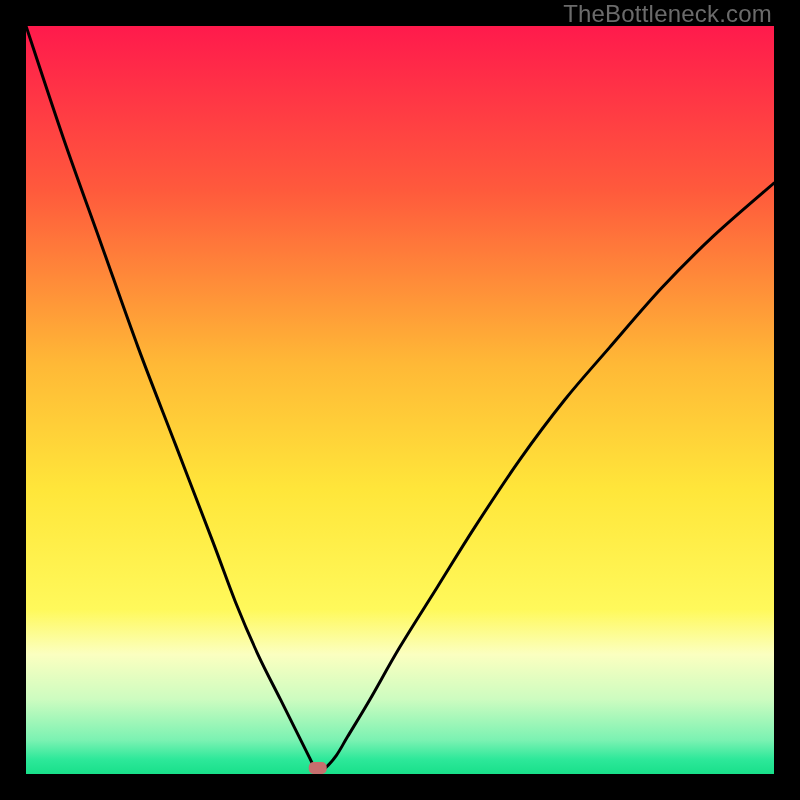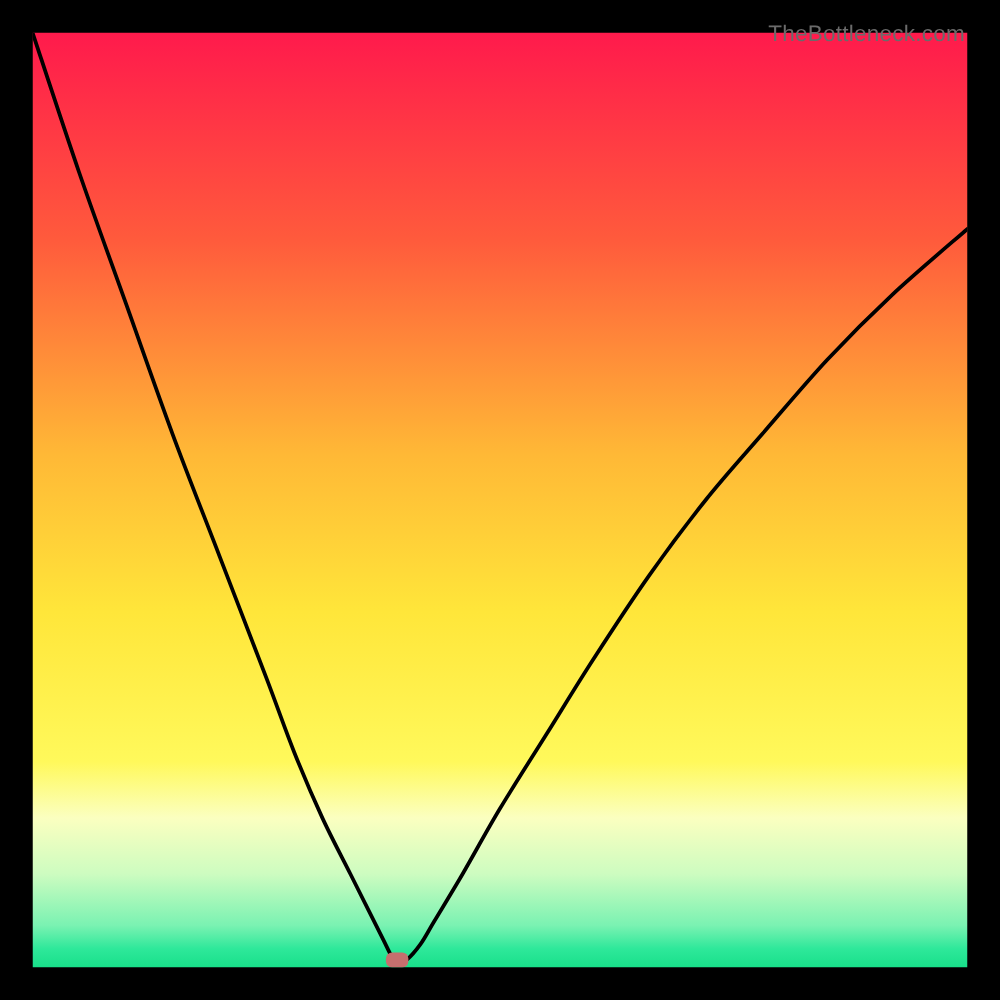--- a/index.html
+++ b/index.html
@@ -21,24 +21,24 @@
   }
   .plot-area {
     position: absolute;
     left: 0;
     top: 0;
     width: 748px;
     height: 748px;
   }
   .watermark {
     position: absolute;
-    top: 17px;
+    top: 0;
     right: 28px;
     color: #6b6b6b;
-    font-size: 18px;
+    font-size: 24px;
     font-weight: 500;
     letter-spacing: 0.2px;
   }
 </style>
 </head>
 <body>
 
 <div class="frame">
   <svg class="plot-area" viewBox="0 0 748 748" preserveAspectRatio="none">
     <defs>

